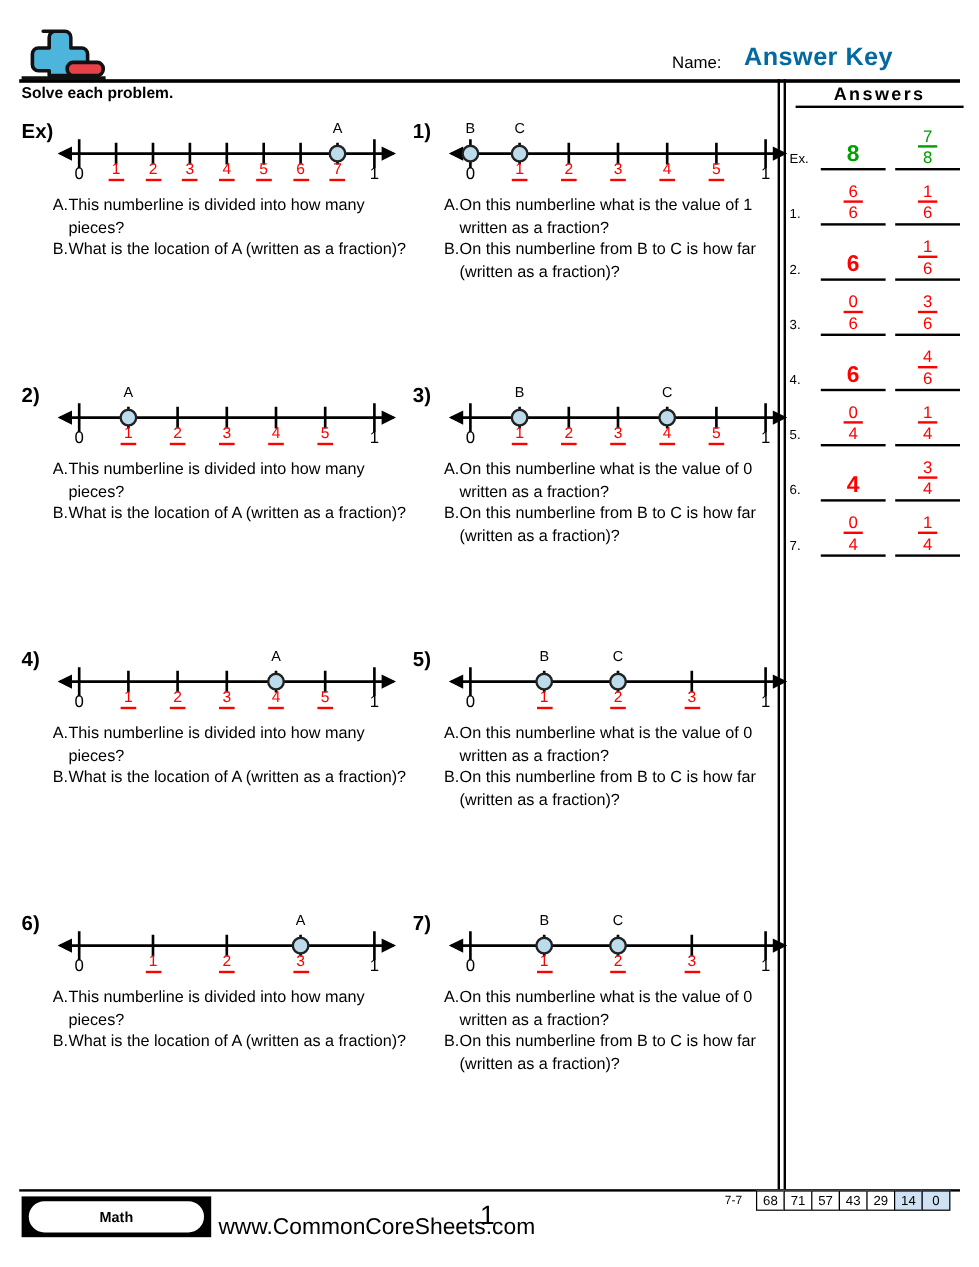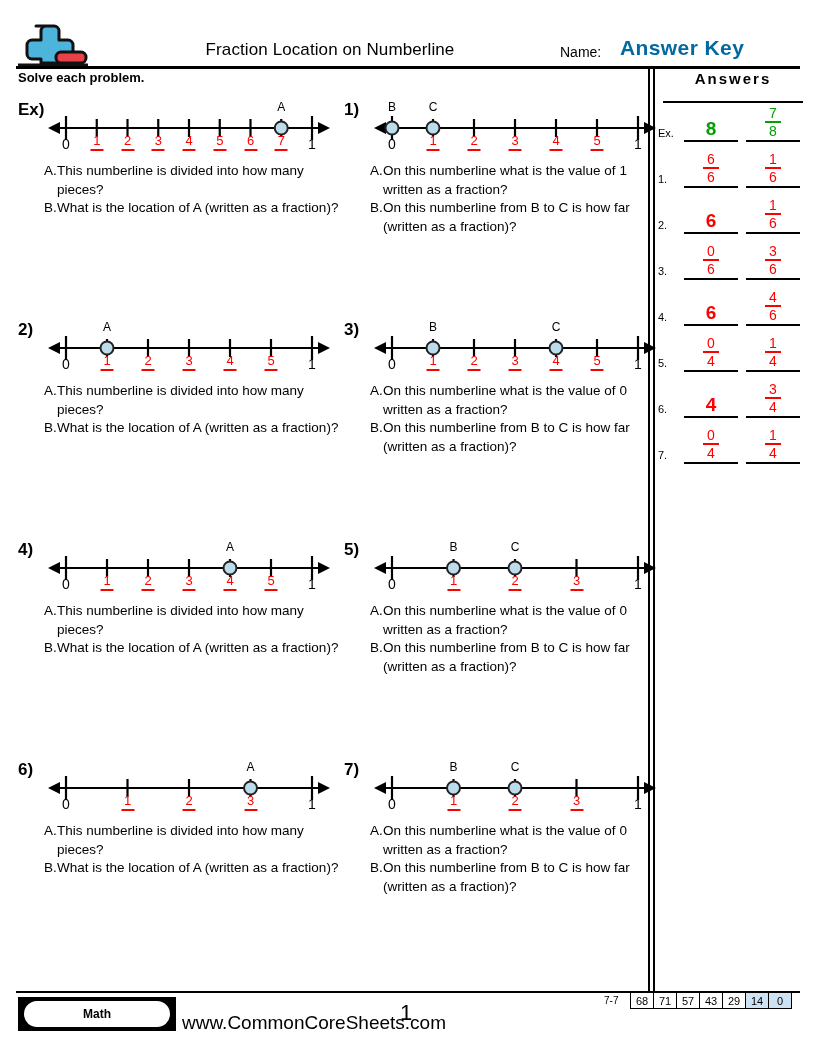--- a/index.html
+++ b/index.html
@@ -37,21 +37,21 @@
 
   
   .vdiv { position: absolute; top: 66px; width: 2px; height: 925px; background: #000; }
   #vdiv-a { left: 648px; }
   #vdiv-b { left: 653px; }
 
   
   #answers-title {
     position: absolute; left: 663px; top: 70px; width: 140px;
     text-align: center; font-size: 15px; font-weight: bold;
-    letter-spacing: 2px; border-bottom: 2px solid #000; padding-bottom: 14px;
+    letter-spacing: 2px; border-bottom: 2px solid #000; padding-bottom: 1px;
   }
   #answers-list { position: absolute; left: 658px; top: 96px; width: 150px; }
   .ans-row { position: relative; height: 46px; }
   .ans-idx {
     position: absolute; left: 0; bottom: 3px; width: 26px;
     text-align: left; font-size: 11px;
   }
   .ans-cell {
     position: absolute; bottom: 0; width: 54px; height: 46px;
     border-bottom: 2px solid #000;
@@ -132,21 +132,20 @@
 <body>
 
 <div id="page">
 
   <div id="header">
     <svg id="logo" viewBox="0 0 74 46">
       <path d="M20 4 h18 a5 5 0 0 1 5 5 v9 h9 a5 5 0 0 1 5 5 v9 a5 5 0 0 1 -5 5 h-9 v4 h-18 v-4 h-9 a5 5 0 0 1 -5 -5 v-9 a5 5 0 0 1 5 -5 h9 v-9 a5 5 0 0 1 5 -5 z" fill="#4db4dc" stroke="#111" stroke-width="3" stroke-linejoin="round"></path>
       <rect x="40" y="30" width="30" height="11" rx="5" fill="#e8414a" stroke="#111" stroke-width="3"></rect>
       <line x1="2" y1="43" x2="72" y2="43" stroke="#111" stroke-width="3"></line>
     </svg>
-    <div id="title">Fraction Location on Numberline</div>
     <div id="name-label">Name:</div>
     <div id="answer-key">Answer Key</div>
     <div id="header-rule"></div>
     <div id="solve">Solve each problem.</div>
   </div>
 
   <div class="vdiv" id="vdiv-a"></div>
   <div class="vdiv" id="vdiv-b"></div>
 
   <div id="answers-title">Answers</div>

